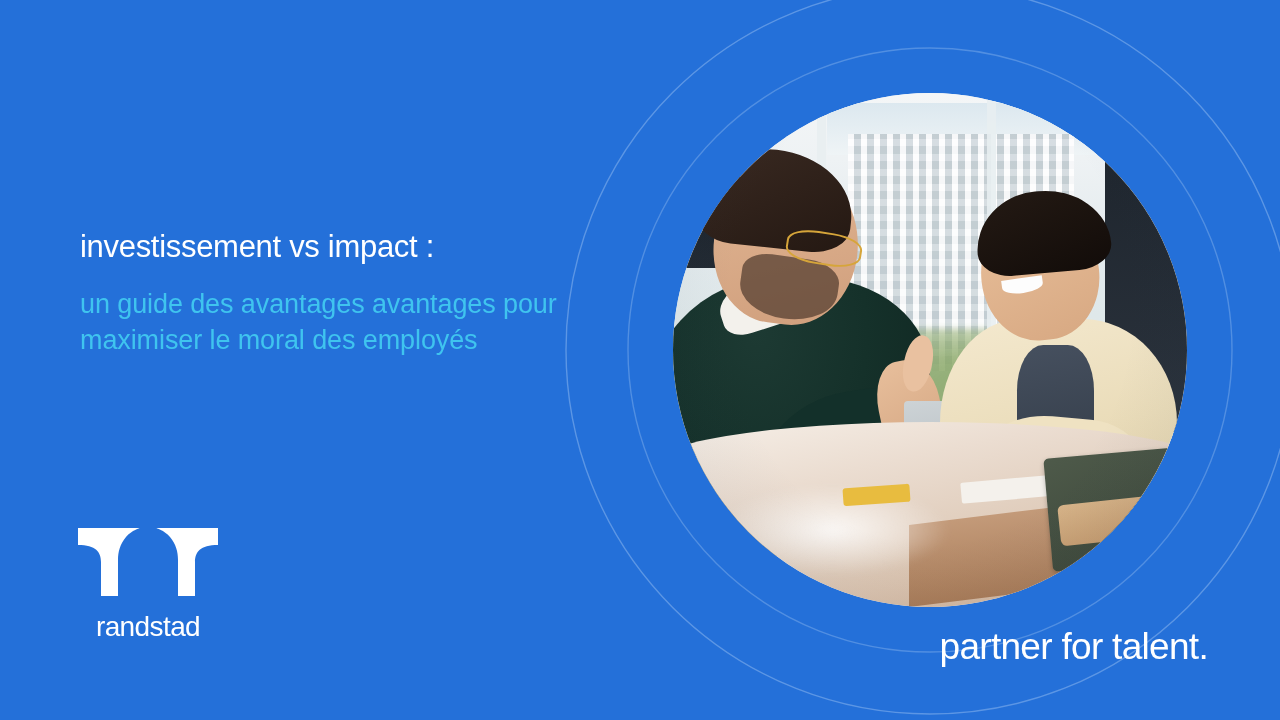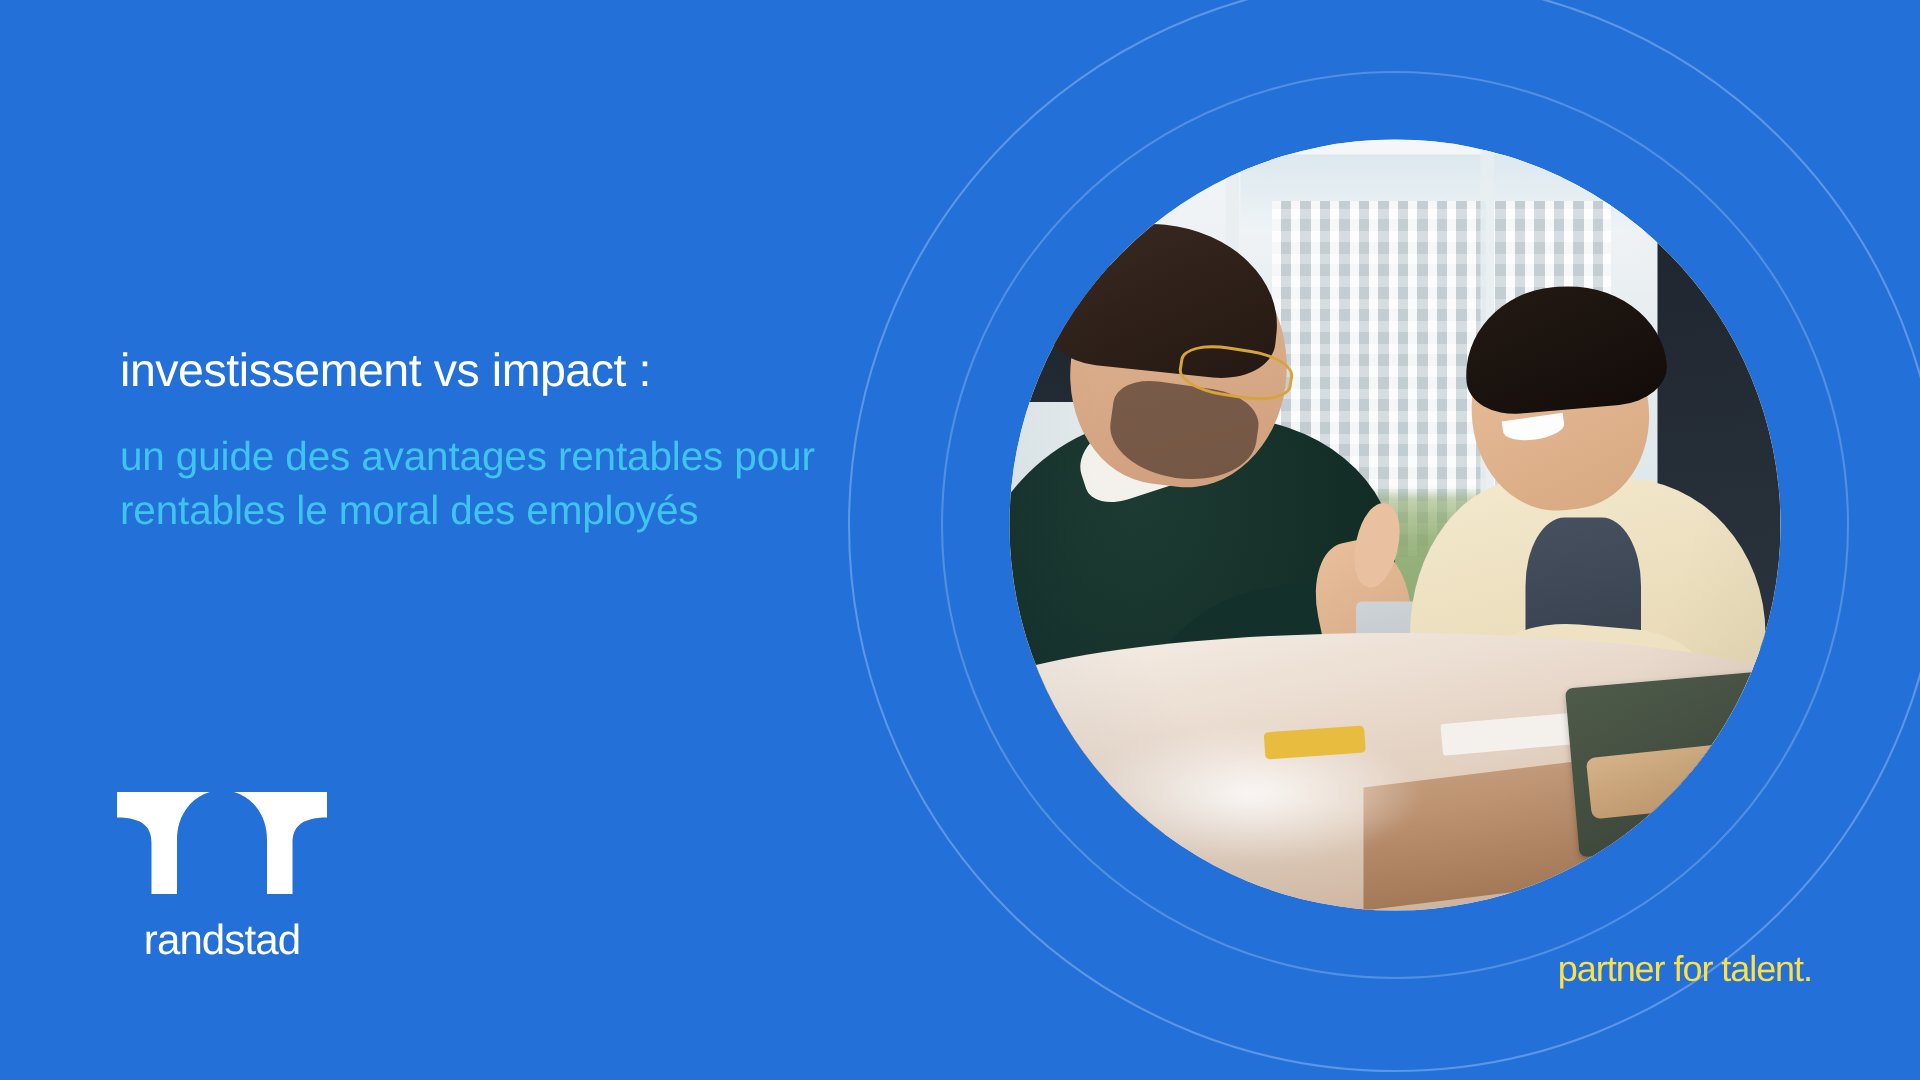--- a/index.html
+++ b/index.html
@@ -337,41 +337,41 @@
     letter-spacing: -0.6px;
     font-weight: 400;
     text-align: center;
   }
 
   
   .tagline {
     position: absolute;
     right: 72px;
     bottom: 56px;
-    font-size: 24px;
+    font-size: 37px;
     line-height: 34px;
-    color: #fde047;
+    color: #ffffff;
     letter-spacing: -0.7px;
     font-weight: 400;
     text-align: center;
   }
 </style>
 </head>
 <body>
 
 <div id="slide">
 
   <svg class="arcs" viewBox="0 0 1280 720">
     <circle cx="930" cy="350" r="364" fill="none" stroke="#6fa3e8" stroke-width="1.4" opacity="0.75"></circle>
     <circle cx="930" cy="350" r="302" fill="none" stroke="#6fa3e8" stroke-width="1.4" opacity="0.6"></circle>
   </svg>
 
   <div class="text-block">
     <h1 class="slide-title">investissement vs impact :</h1>
-    <p class="slide-subtitle">un guide des avantages rentables pour rentables le moral des employés</p>
+    <p class="slide-subtitle">un guide des avantages avantages pour maximiser le moral des employés</p>
   </div>
 
   <div class="photo-circle">
     <div class="photo-inner">
       <div class="ph-window"></div>
       <div class="ph-sky"></div>
       <div class="ph-building"></div>
       <div class="ph-trees"></div>
       <div class="ph-mullion-v m1"></div>
       <div class="ph-mullion-v m2"></div>

